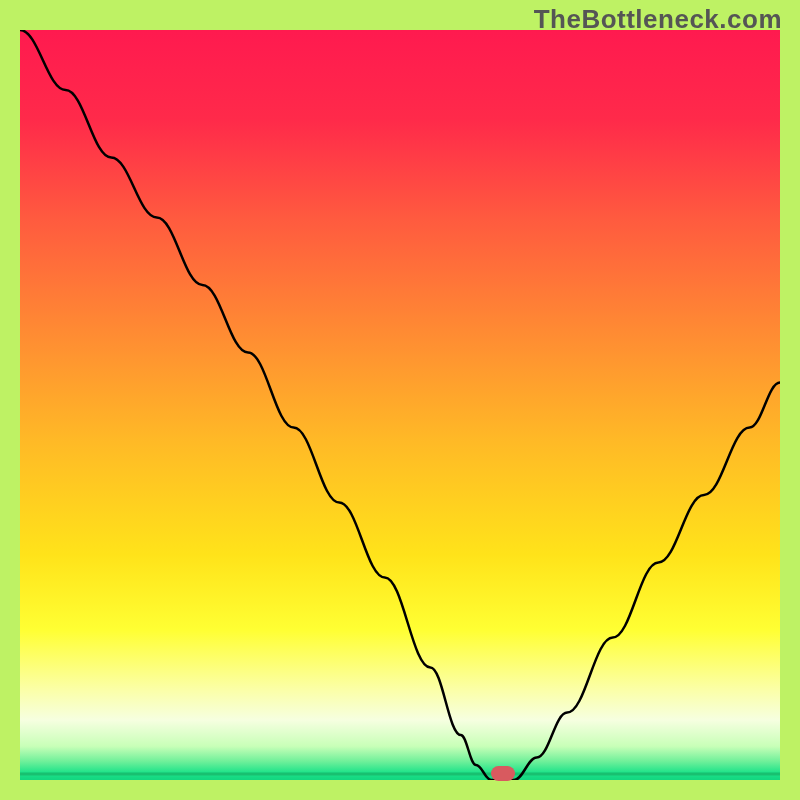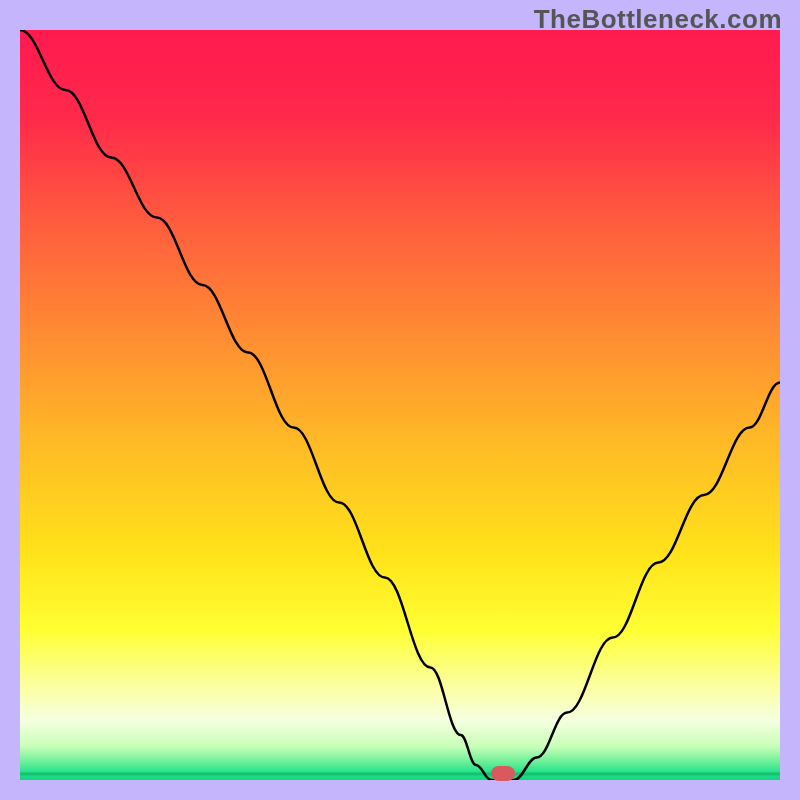--- a/index.html
+++ b/index.html
@@ -8,21 +8,21 @@
     width: 800px;
     height: 800px;
     background: #000;
     overflow: hidden;
     font-family: Arial, Helvetica, sans-serif;
   }
   .frame {
     position: relative;
     width: 800px;
     height: 800px;
-    background: #c4b5fd;
+    background: #bef264;
   }
   .watermark {
     position: absolute;
     top: 4px;
     right: 18px;
     color: #555;
     font-size: 26px;
     font-weight: 600;
     letter-spacing: 0.5px;
     z-index: 5;

